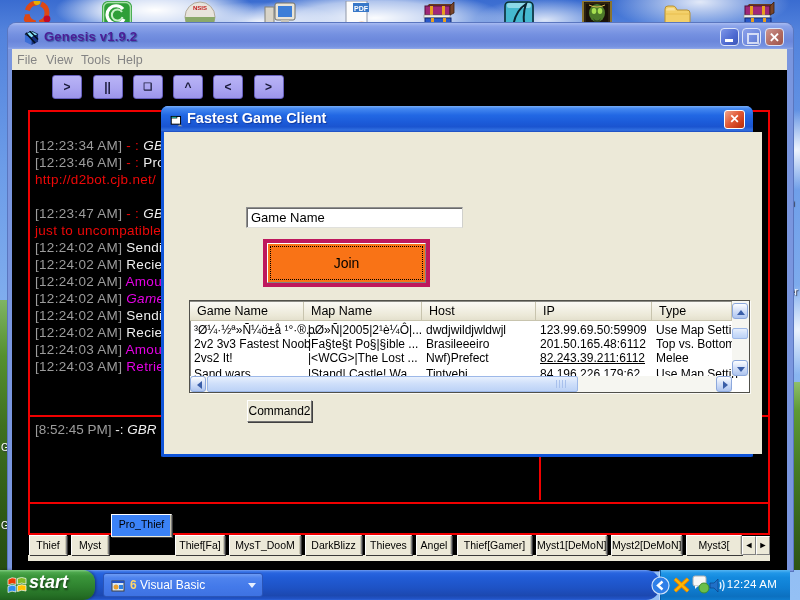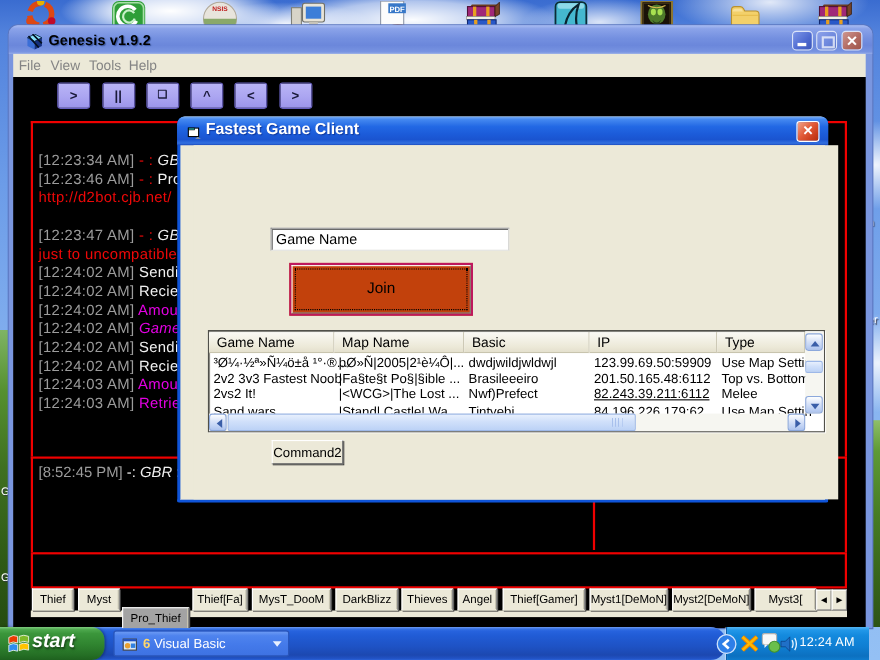--- a/index.html
+++ b/index.html
@@ -25,21 +25,21 @@
     background:linear-gradient(180deg, #7FB464 0%, #55902F 20%, #3F7020 45%, #2F5A16 75%, #244A10 100%); }
   .dlabel { color:#fff; font-size:10px; text-shadow:1px 1px 1px #334; }
 
   
   #win { left:8px; top:23px; width:785px; height:548px;
     background:#7A96DF; border-radius:8px 8px 0 0;
     box-shadow:0 0 0 1px #5A76BF; }
   #titlebar { left:0; top:0; width:785px; height:26px; border-radius:8px 8px 0 0;
     background:linear-gradient(180deg,#A9BCF1 0%, #8BA3E9 12%, #7490E0 45%, #6B87DB 70%, #7793E1 92%, #92A9E8 100%); }
   #title-ico { left:16px; top:8px; width:15px; height:15px; }
-  #title-txt { left:36px; top:6px; color:#000000; font-size:13px; font-weight:bold;
+  #title-txt { left:36px; top:6px; color:#4c1d95; font-size:13px; font-weight:bold;
     text-shadow:1px 1px 1px #3A56A0; letter-spacing:.2px; }
   .capbtn { top:5px; width:19px; height:18px; border-radius:4px; border:1px solid #DCE4F8;
     color:#fff; font-size:11px; text-align:center; line-height:16px; font-weight:bold; }
   #btn-min { left:712px; background:linear-gradient(135deg,#7D96E8 0%, #4D69D0 60%, #3D57B8 100%); }
   #btn-min:before{ content:""; position:absolute; left:4px; bottom:3px; width:8px; height:3px; background:#fff; }
   #btn-max { left:734px; background:linear-gradient(135deg,#8DA2EA 0%, #6E88DD 60%, #5C76C8 100%); }
   #btn-max:before{ content:""; position:absolute; left:4px; top:4px; width:8px; height:7px; border:2px solid rgba(255,255,255,.7); }
   #btn-cls { left:757px; font-size:13px; line-height:17px; background:linear-gradient(135deg,#CE9791 0%, #B26B62 55%, #9E544A 100%); }
 
   #menubar { left:4px; top:26px; width:775px; height:21px; background:#ECE9D8; }
@@ -72,21 +72,21 @@
   #box3 { position:absolute; left:16px; top:432px; width:742px; height:33px;
     border:2px solid #F00000; background:#000; }
 
   
   #tabstrip { position:absolute; left:16px; top:485px; width:742px; height:6px; background:#ECE9D8; }
   .tab { position:absolute; top:465px; height:20px; background:#ECE9D8;
     border-top:1px solid #FFFFFF; border-left:1px solid #FFFFFF;
     border-right:1px solid #808080; border-bottom:1px solid #ECE9D8;
     color:#000; font-size:10.5px; text-align:center; line-height:18px;
     box-shadow:inset -1px 0 0 #C8C5B2, 1px 1px 0 #3A3A3A; }
-  .tab.sel { top:482px; height:23px; background:#a3a3a3; z-index:3; }
+  .tab.sel { top:444px; height:23px; background:#3b82f6; z-index:3; }
   .tabarrow { position:absolute; top:466px; width:14px; height:19px; background:#ECE9D8;
     border:1px solid #808080; border-top-color:#fff; border-left-color:#fff;
     font-size:9px; color:#000; text-align:center; line-height:17px; }
 
   
   #dlg { left:161px; top:106px; width:592px; height:351px; background:#ECE9D8;
     border:3px solid #0F54D8; border-top:none; border-radius:7px 7px 2px 2px; z-index:10; }
   #dlg-tb { position:absolute; left:-3px; top:0; width:592px; height:26px; border-radius:7px 7px 0 0;
     background:linear-gradient(180deg,#76ACF6 0%, #4488F0 10%, #2268E4 35%, #1C5CDA 60%, #1A54D0 80%, #3270E0 93%, #1A48BC 100%); }
   #dlg-ico { position:absolute; left:6px; top:8px; width:13px; height:13px; }
@@ -94,22 +94,22 @@
     text-shadow:1px 1px 1px #10389C; }
   #dlg-cls { position:absolute; right:5px; top:4px; width:21px; height:19px; border-radius:3px;
     border:1px solid #fff; background:linear-gradient(135deg,#F0A58C 0%, #E25B38 45%, #C83A18 80%, #B03010 100%);
     color:#fff; font-size:12px; font-weight:bold; text-align:center; line-height:17px; }
   #dlg-body { position:absolute; left:12px; top:26px; width:586px; height:322px; background:#ECE9D8; }
 
   
   #gamename { position:absolute; left:70px; top:75px; width:217px; height:21px; background:#fff;
     border:1px solid #909090; border-bottom-color:#E0E0DC; border-right-color:#D0D0CC;
     box-shadow:inset 1px 1px 0 #6A6A6A; font-size:13px; line-height:19px; padding-left:4px; color:#000; }
-  #join { position:absolute; left:87px; top:107px; width:167px; height:48px; background:#c2410c;
-    border:2px solid #be185d; }
+  #join { position:absolute; left:87px; top:107px; width:167px; height:48px; background:#f97316;
+    border:4px solid #be185d; }
   #join .bevel { position:absolute; left:0; top:0; right:0; bottom:0;
     border-top:1px solid #fff; border-left:1px solid #fff;
     border-right:1px solid #848484; border-bottom:1px solid #848484; }
   #join .focus { position:absolute; left:3px; top:3px; right:3px; bottom:3px; border:1px dotted #000; }
   #join .cap { position:absolute; width:100%; top:12px; text-align:center; font-size:14px; color:#000; }
 
   
   #lv { position:absolute; left:13px; top:168px; width:561px; height:93px; background:#fff;
     border:1px solid #50504A;
     box-shadow:1px 1px 0 #FBFAF6, inset 1px 1px 0 #8A8A84; overflow:hidden; }
@@ -324,21 +324,21 @@
     <div id="gamename">Game Name</div>
     <div id="join">
         <div class="bevel"></div>
         <div class="focus"></div>
         <div class="cap">Join</div>
       </div>
     <div id="lv">
 
       <div class="hdrcell" style="left:0; width:114px;">Game Name</div>
       <div class="hdrcell" style="left:114px; width:118px;">Map Name</div>
-      <div class="hdrcell" style="left:232px; width:114px;">Basic</div>
+      <div class="hdrcell" style="left:232px; width:114px;">Host</div>
       <div class="hdrcell" style="left:346px; width:116px;">IP</div>
       <div class="hdrcell" style="left:462px; width:80px;">Type</div>
 
       <div class="lvtext" style="left:4px; top:22px;">³Ø¼·½ª»Ñ¼ö±å ¹°·®...</div>
       <div class="lvtext" style="left:118px; top:22px;">þØ»Ñ|2005|2¹è¼Ô|...</div>
       <div class="lvtext" style="left:236px; top:22px;">dwdjwildjwldwjl</div>
       <div class="lvtext" style="left:350px; top:22px;">123.99.69.50:59909</div>
       <div class="lvtext" style="left:466px; top:22px;">Use Map Settin</div>
       <div class="lvtext" style="left:4px; top:36px;">2v2 3v3 Fastest Noob</div>
       <div class="lvtext" style="left:118px; top:36px;">|Fa§te§t Po§|§ible ...</div>

